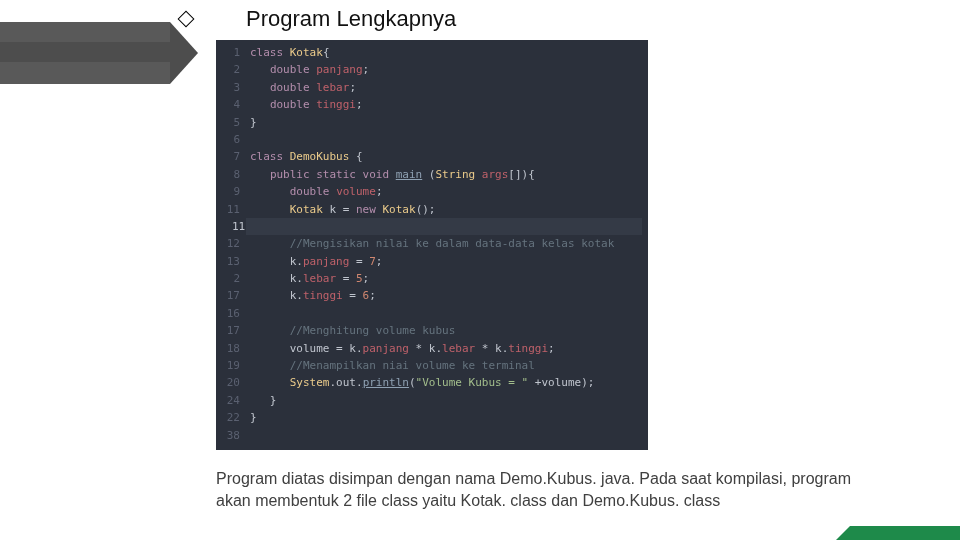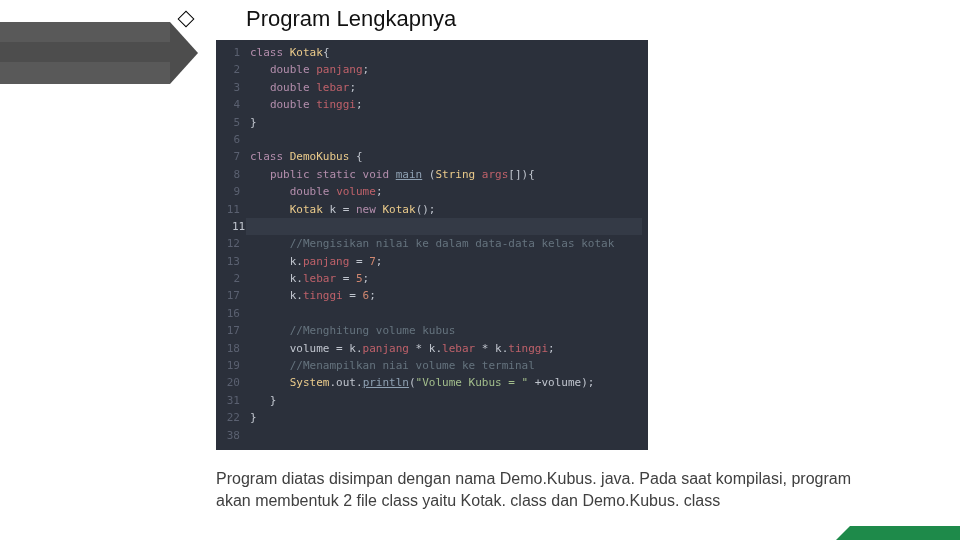--- a/index.html
+++ b/index.html
@@ -156,21 +156,21 @@
         <span class="ln active">11</span>
         <span class="ln">12</span>
         <span class="ln">13</span>
         <span class="ln">2</span>
         <span class="ln">17</span>
         <span class="ln">16</span>
         <span class="ln">17</span>
         <span class="ln">18</span>
         <span class="ln">19</span>
         <span class="ln">20</span>
-        <span class="ln">31</span>
+        <span class="ln">24</span>
         <span class="ln">22</span>
         <span class="ln">38</span>
       </div>
     <div class="code"><span class="line"><span class="kw">class </span><span class="cls">Kotak</span><span class="pun">{</span></span><span class="line"><span class="pun">   </span><span class="type">double</span><span class="pun"> </span><span class="varr">panjang</span><span class="pun">;</span></span><span class="line"><span class="pun">   </span><span class="type">double</span><span class="pun"> </span><span class="varr">lebar</span><span class="pun">;</span></span><span class="line"><span class="pun">   </span><span class="type">double</span><span class="pun"> </span><span class="varr">tinggi</span><span class="pun">;</span></span><span class="line"><span class="pun">}</span></span><span class="line">&nbsp;</span><span class="line"><span class="kw">class </span><span class="cls">DemoKubus</span><span class="pun"> {</span></span><span class="line"><span class="pun">   </span><span class="kw">public static </span><span class="type">void</span><span class="pun"> </span><span class="fn">main</span><span class="pun"> (</span><span class="cls">String</span><span class="pun"> </span><span class="varr">args</span><span class="pun">[]){</span></span><span class="line"><span class="pun">      </span><span class="type">double</span><span class="pun"> </span><span class="varr">volume</span><span class="pun">;</span></span><span class="line"><span class="pun">      </span><span class="cls">Kotak</span><span class="pun"> k = </span><span class="kw">new</span><span class="pun"> </span><span class="cls">Kotak</span><span class="pun">();</span></span><span class="line hl">&nbsp;</span><span class="line"><span class="pun">      </span><span class="com">//Mengisikan nilai ke dalam data-data kelas kotak</span></span><span class="line"><span class="pun">      k.</span><span class="varr">panjang</span><span class="pun"> = </span><span class="num">7</span><span class="pun">;</span></span><span class="line"><span class="pun">      k.</span><span class="varr">lebar</span><span class="pun"> = </span><span class="num">5</span><span class="pun">;</span></span><span class="line"><span class="pun">      k.</span><span class="varr">tinggi</span><span class="pun"> = </span><span class="num">6</span><span class="pun">;</span></span><span class="line">&nbsp;</span><span class="line"><span class="pun">      </span><span class="com">//Menghitung volume kubus</span></span><span class="line"><span class="pun">      volume = k.</span><span class="varr">panjang</span><span class="pun"> * k.</span><span class="varr">lebar</span><span class="pun"> * k.</span><span class="varr">tinggi</span><span class="pun">;</span></span><span class="line"><span class="pun">      </span><span class="com">//Menampilkan niai volume ke terminal</span></span><span class="line"><span class="pun">      </span><span class="cls">System</span><span class="pun">.out.</span><span class="fn">println</span><span class="pun">(</span><span class="str">"Volume Kubus = "</span><span class="pun"> +volume);</span></span><span class="line"><span class="pun">   }</span></span><span class="line"><span class="pun">}</span></span><span class="line">&nbsp;</span></div>
   </div>
 
   <p class="caption">Program diatas disimpan dengan nama Demo.Kubus. java. Pada saat kompilasi, program akan membentuk 2 file class yaitu Kotak. class dan Demo.Kubus. class</p>
 </div>
 
 </body></html>

